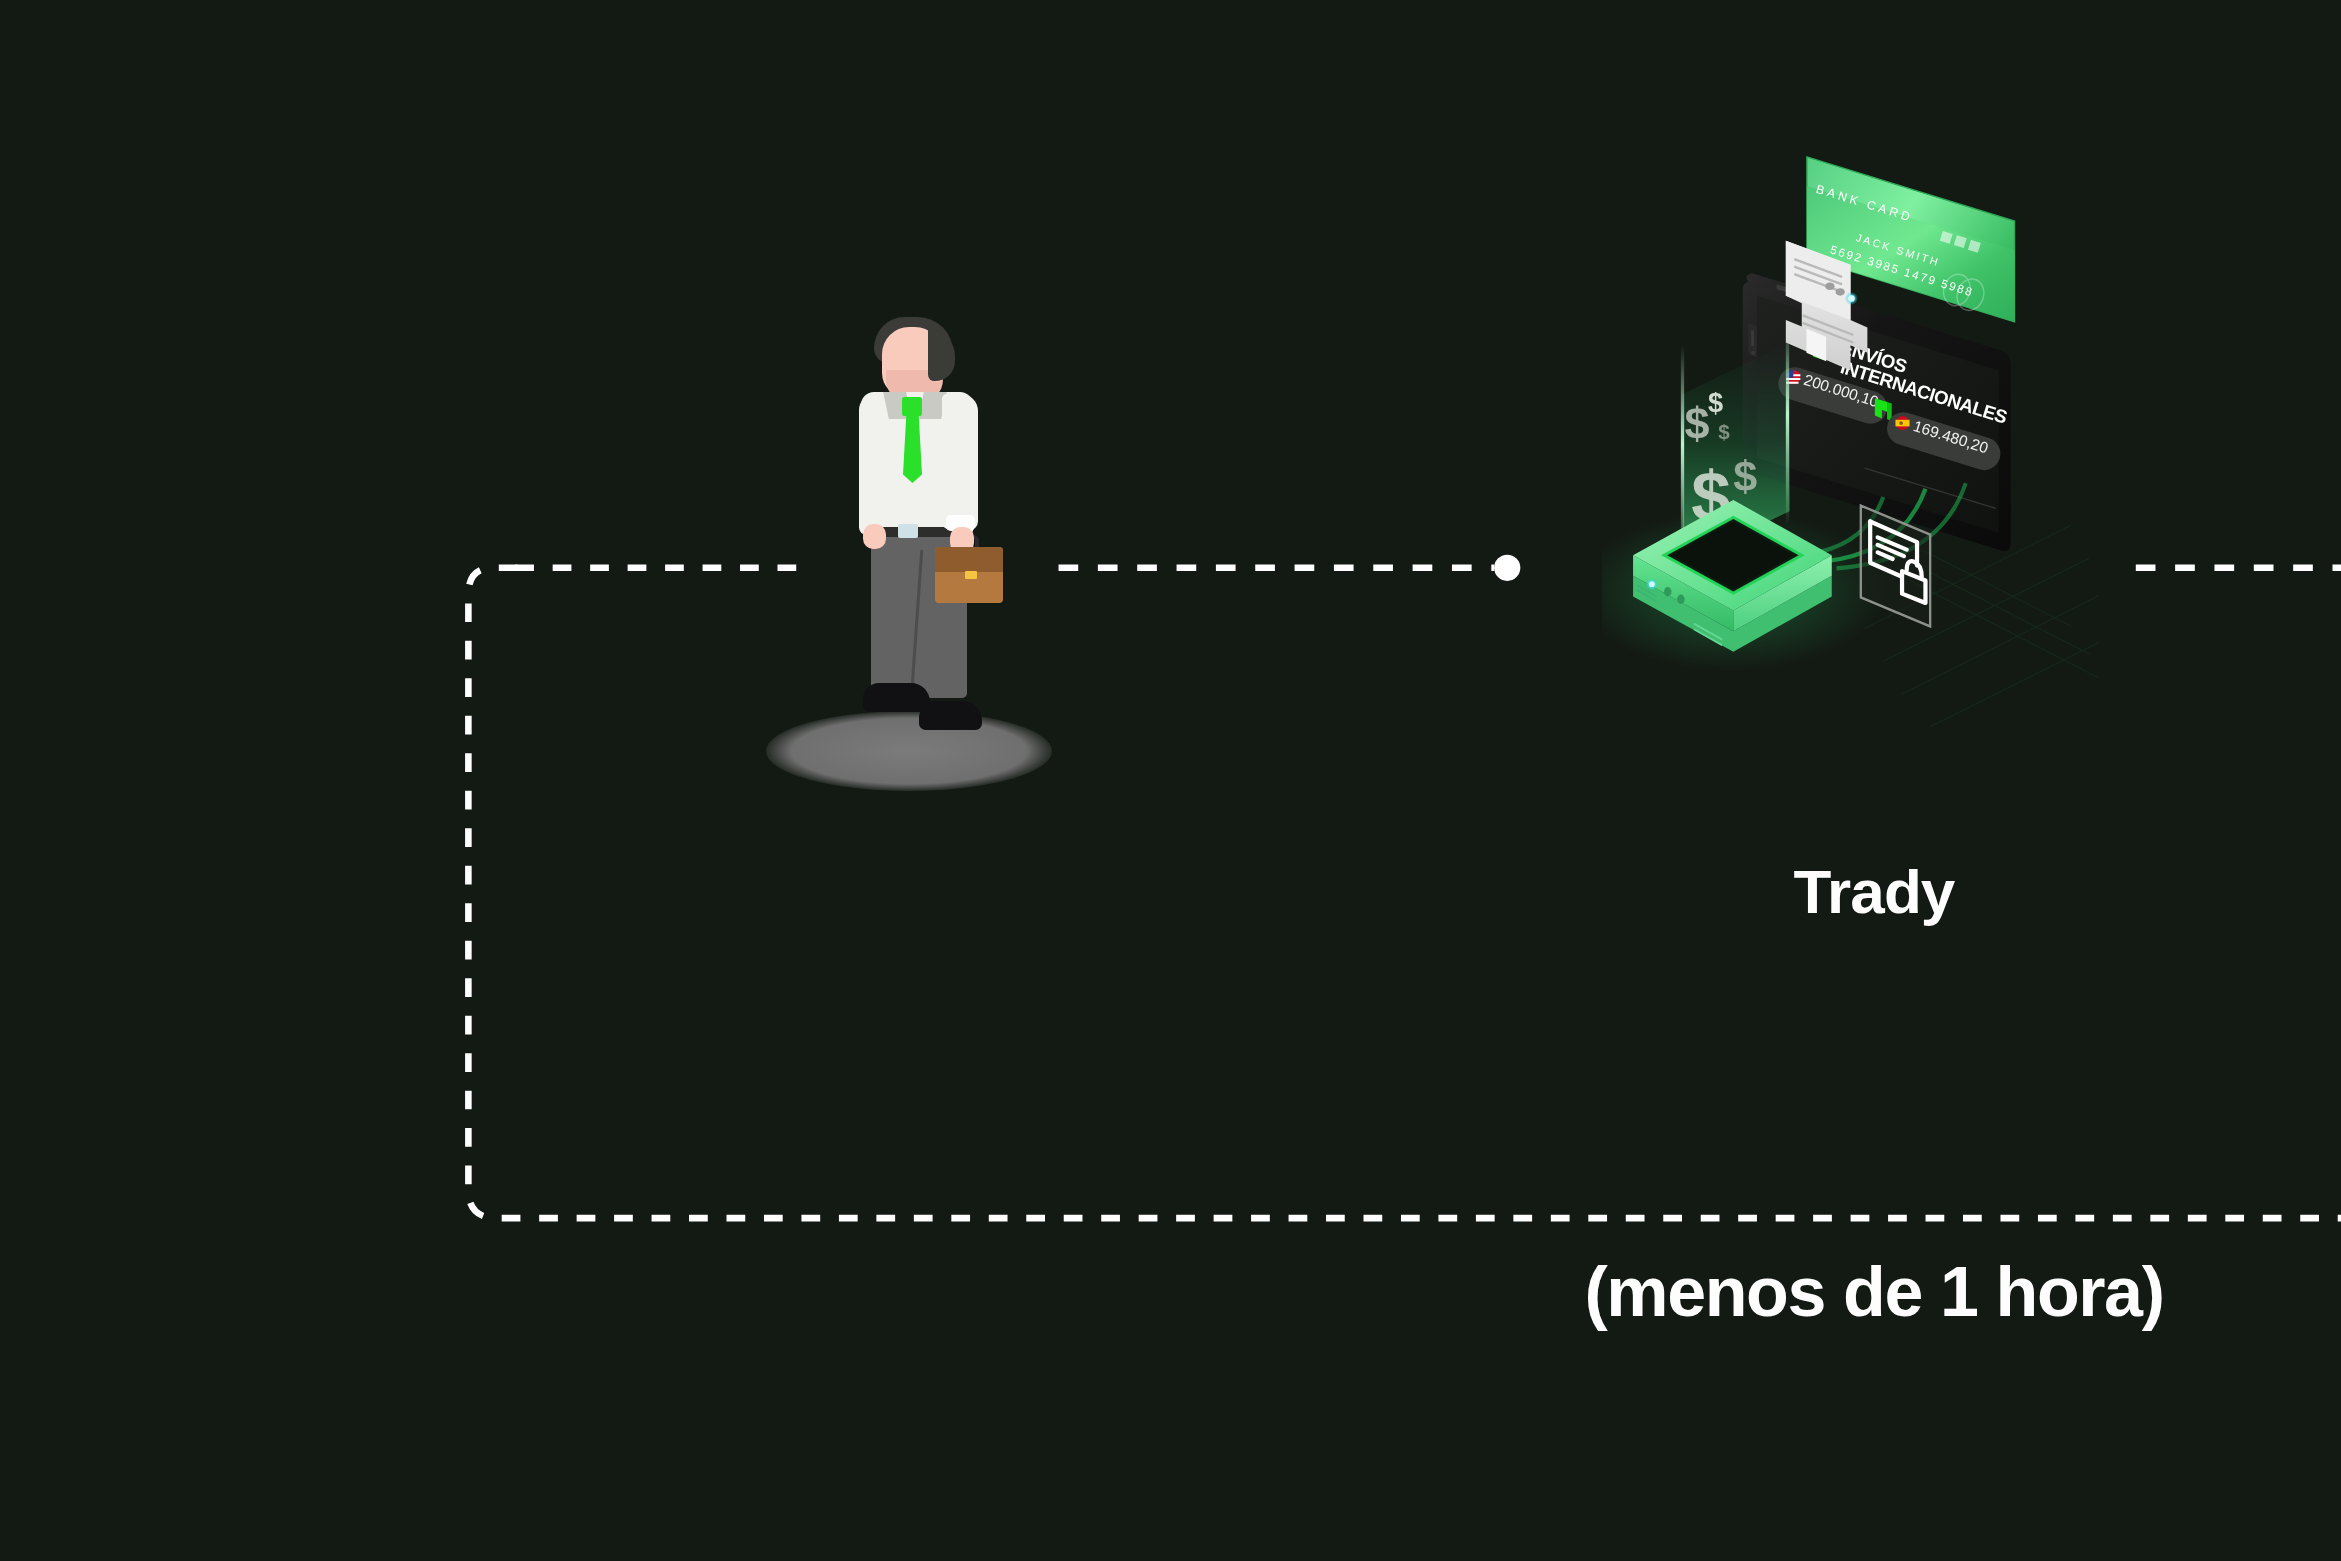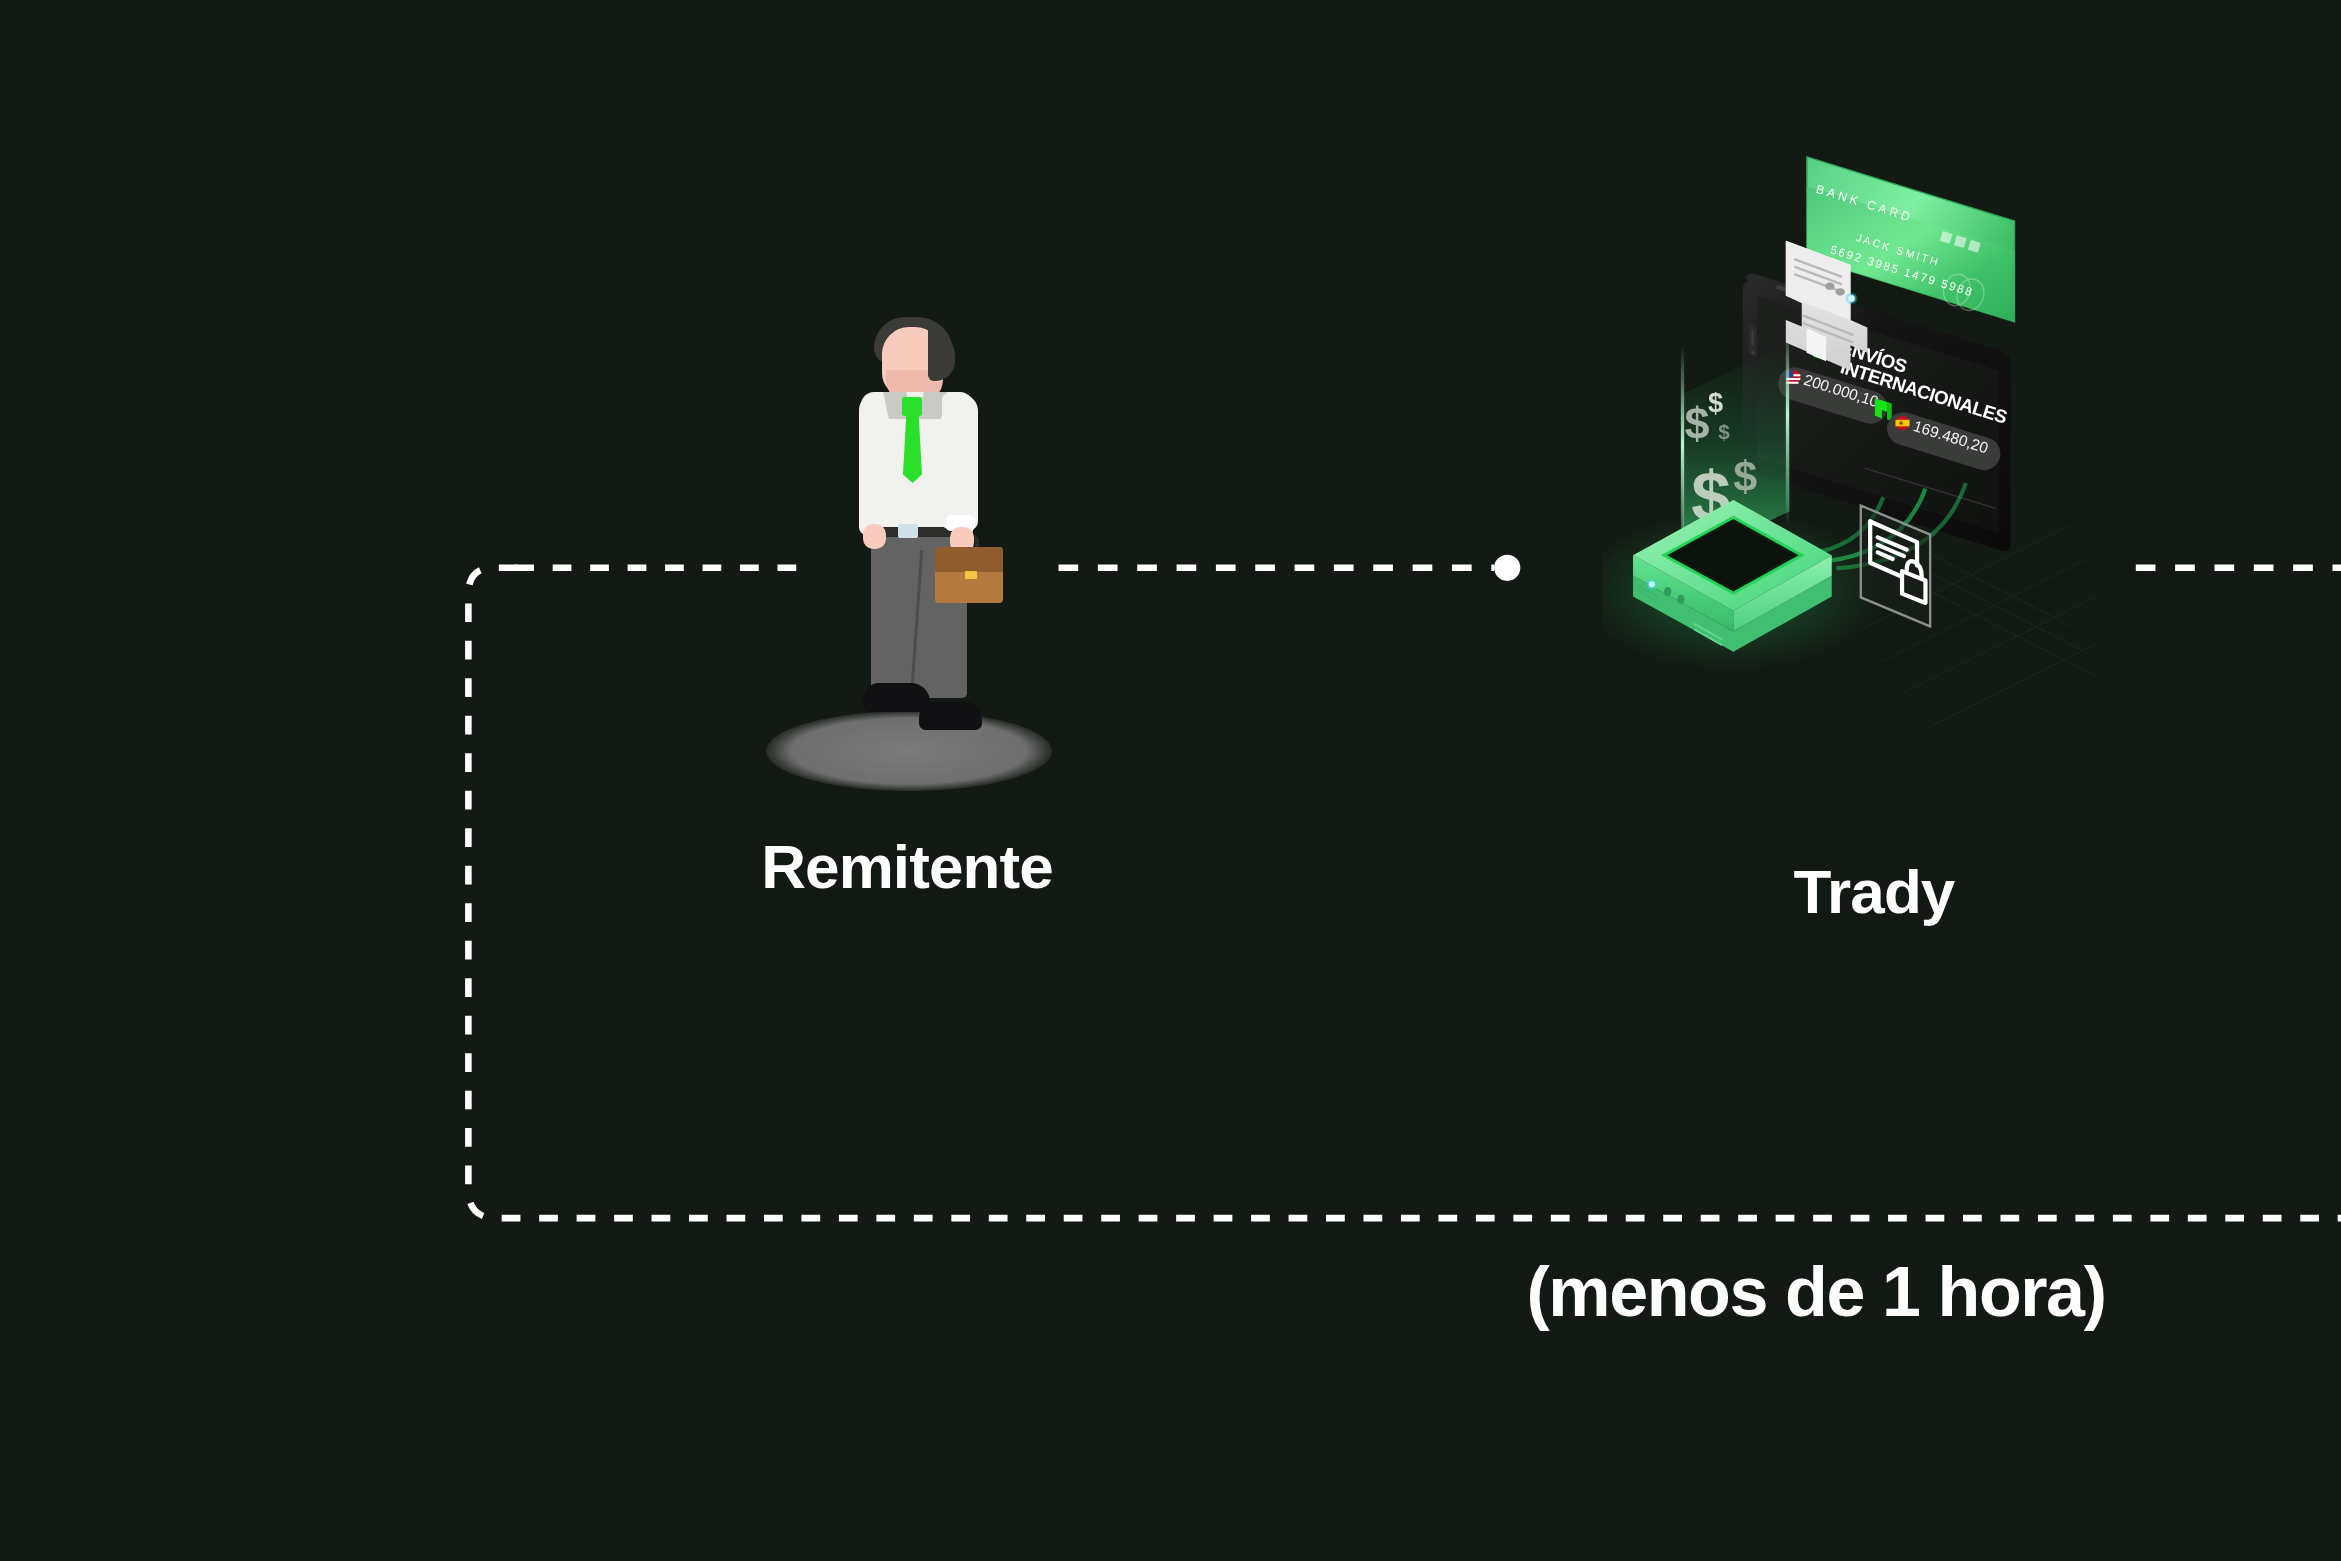--- a/index.html
+++ b/index.html
@@ -20,21 +20,21 @@
     color:#fdfdfd;
     font-weight:700;
     font-size:62px;
     letter-spacing:-0.9px;
     white-space:nowrap;
     transform:translateX(-50%);
     text-shadow:0 0 0.9px rgba(0,0,0,.3);
   }
   .caption{
     position:absolute;
-    left:1816px; top:1252px;
+    left:1874px; top:1252px;
     transform:translateX(-50%);
     color:#fdfdfd;
     font-weight:700;
     font-size:70px;
     letter-spacing:-1.4px;
     white-space:nowrap;
   }
 
   
   .actor{ position:absolute; }
@@ -367,19 +367,18 @@
         <ellipse cx="486" cy="310" rx="10" ry="8" fill="#9e9e9e"></ellipse>
         <ellipse cx="508" cy="322" rx="10" ry="8" fill="#9e9e9e"></ellipse>
         <circle cx="532" cy="336" r="14" fill="url(#gBlueLed)"></circle>
         <circle cx="532" cy="336" r="7" fill="#d8fbff"></circle>
 
         <path d="M436 400 L478 418 L478 470 L436 452 Z" fill="#f5f5f5"></path>
       </g>
     </svg>
   </div>
 
-  <div class="node-label" style="left:907px; top:831px;">Remitente</div>
   <div class="node-label" style="left:1874px; top:856px;">Trady</div>
 
   <div class="caption">(menos de 1 hora)</div>
 
 </div>
 
 
 </body></html>

